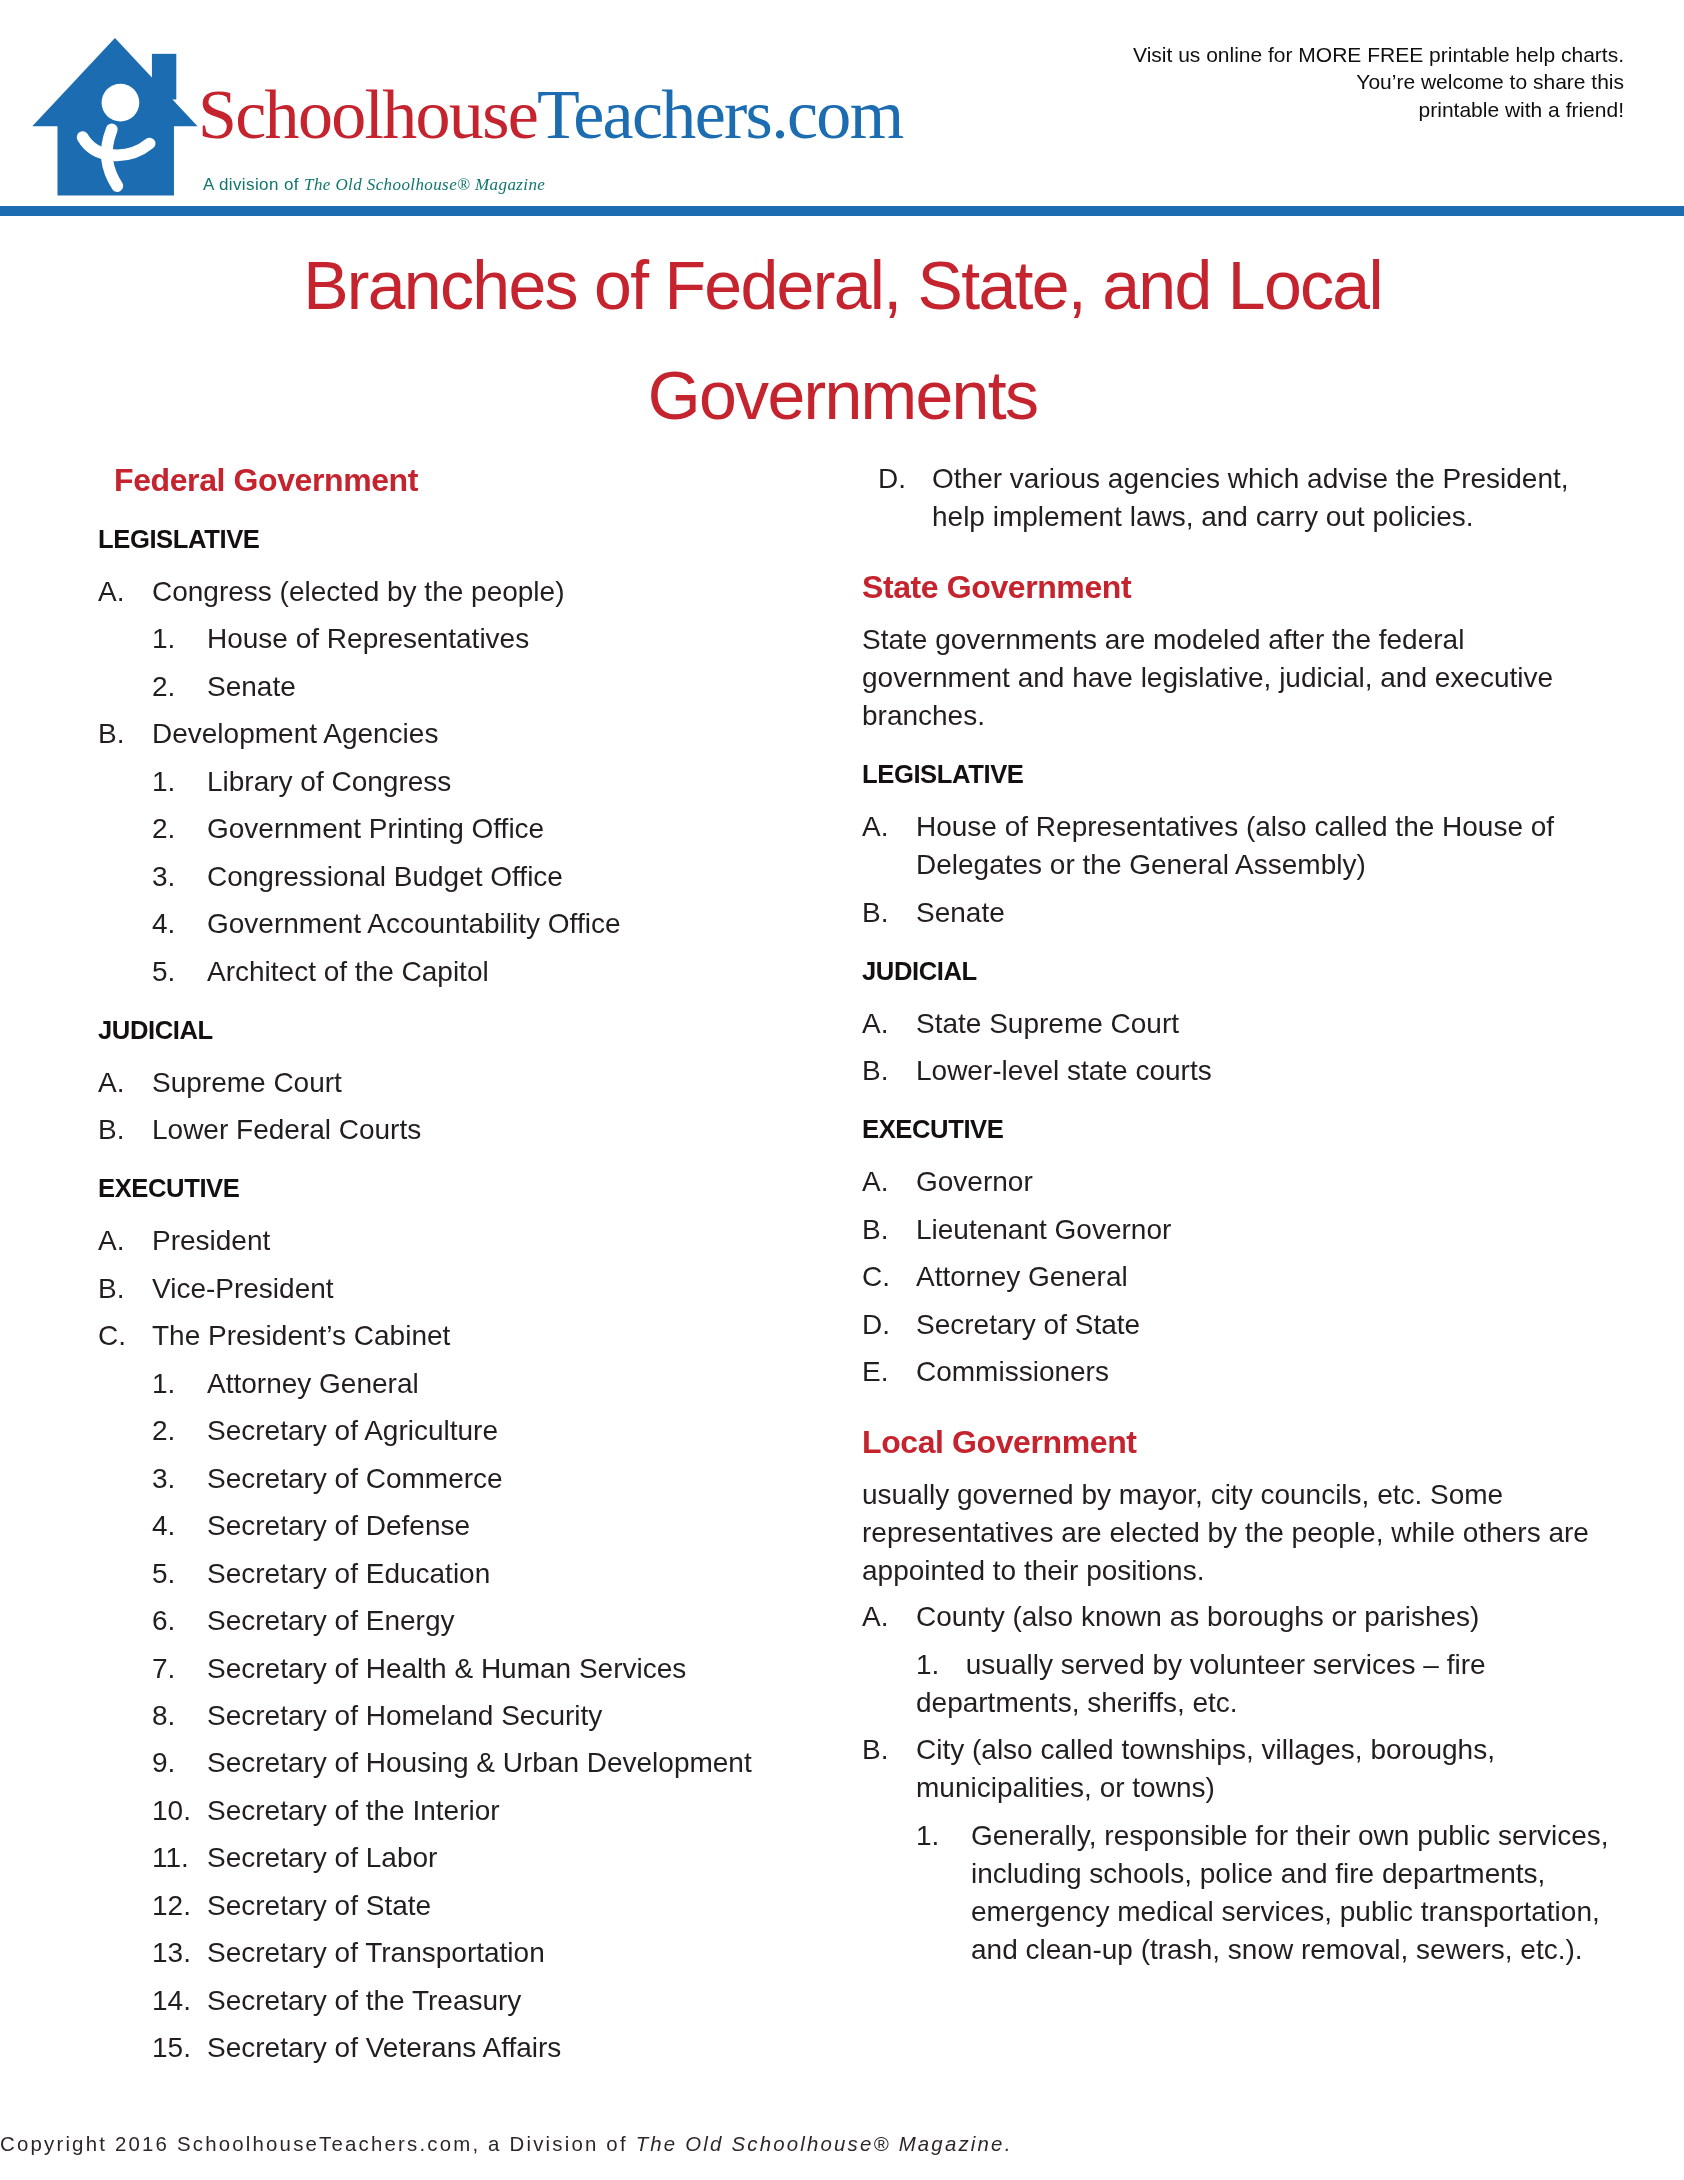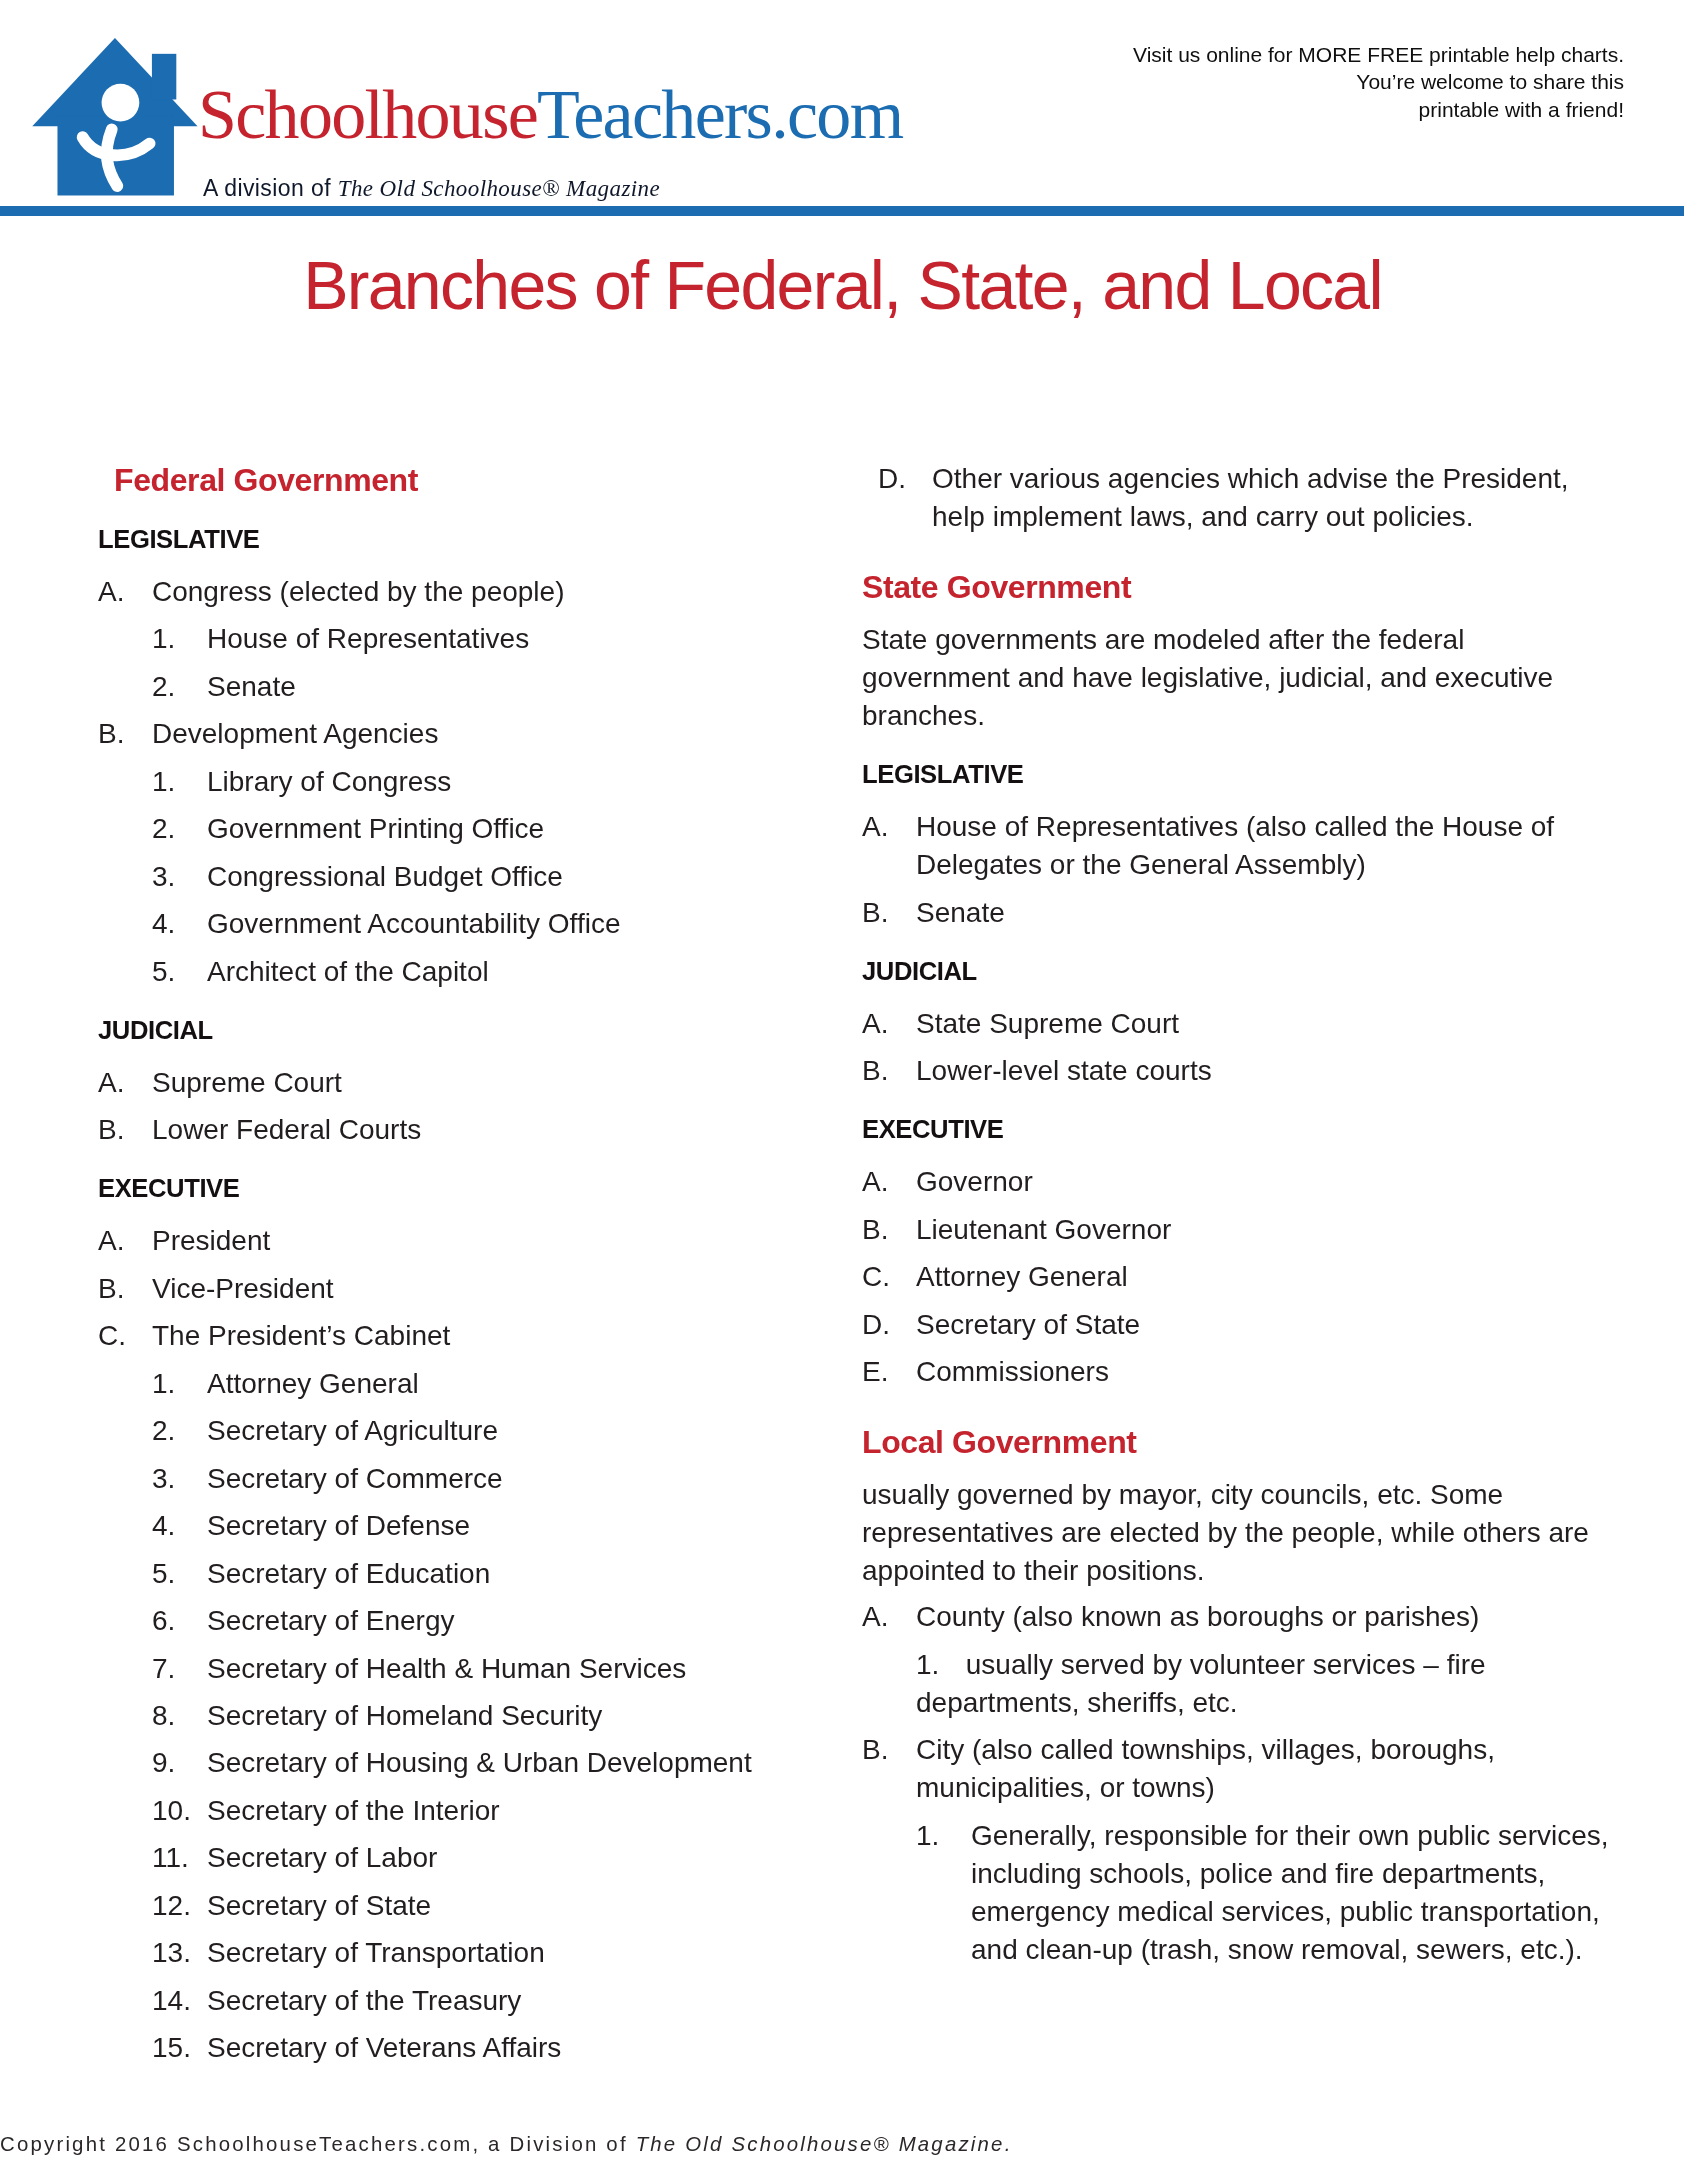--- a/index.html
+++ b/index.html
@@ -13,21 +13,21 @@
   .house{position:absolute; top:29px; left:25.6px; width:181px; height:174px;}
   .brand{
     position:absolute; top:80px; left:198px;
     font-family:"Liberation Serif", serif; font-size:70px; line-height:1;
     letter-spacing:-1.7px; white-space:nowrap;
   }
   .brand .red{color:var(--red);}
   .brand .blue{color:var(--blue);}
   .tagline{
     position:absolute; top:175px; left:203px;
-    font-size:23px; color:#0f172a; white-space:nowrap; letter-spacing:0.4px;
+    font-size:17px; color:#0f766e; white-space:nowrap; letter-spacing:0.4px;
   }
   .tagline .mag{font-family:"Liberation Serif", serif; font-style:italic;}
   .promo{
     position:absolute; top:41px; right:61px; text-align:right;
     font-size:21px; line-height:1.3; color:#0f0f0f;
   }
   .promo .b{font-weight:normal;text-align:right;}
   .rule{position:absolute; top:206px; left:0; width:100%; height:10.2px; background:var(--blue);}
 
   
@@ -95,20 +95,21 @@
   <div class="promo">
     <div>Visit us online for MORE FREE printable help charts.</div>
     <div class="b">You’re welcome to share this</div>
     <div class="b">printable with a friend!</div>
   </div>
 
   <div class="rule"></div>
 
   <h1 class="title" style="margin:0;">
     <span>Branches of Federal, State, and Local</span><br>
+    <span>Governments</span>
   </h1>
 
   <main class="cols">
     <section class="col-left" id="col-left">
         <div class="blk heading">Federal Government</div>
         <div class="blk subheading">LEGISLATIVE</div>
         <div class="blk alpha">
           <span class="lbl">A.</span>
           <span class="txt">Congress (elected by the people)</span>
         </div>

